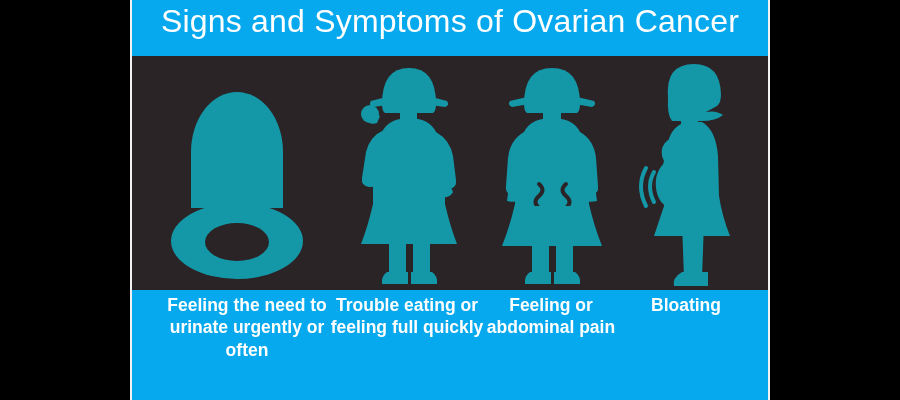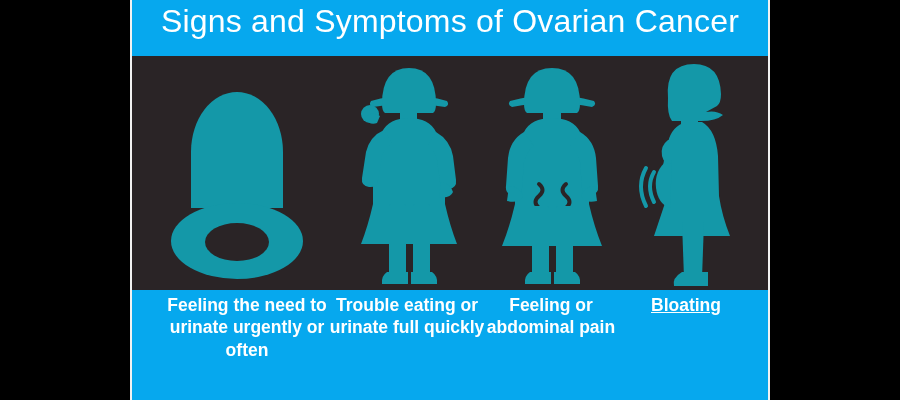--- a/index.html
+++ b/index.html
@@ -92,21 +92,21 @@
     top: 4px;
     color: #ffffff;
     font-size: 17.5px;
     font-weight: bold;
     text-align: center;
     line-height: 1.28;
   }
   #caption-1 { left: 30px;  width: 170px; }
   #caption-2 { left: 196px; width: 158px; }
   #caption-3 { left: 354px; width: 130px; }
-  #caption-4 { left: 484px; width: 140px; text-decoration: underline; }
+  #caption-4 { left: 484px; width: 140px; }
 </style>
 </head>
 <body>
 
 <div id="poster-root">
 
   <div id="infographic">
 
     <div id="title-bar">
       <div id="title-text">Signs and Symptoms of Ovarian Cancer</div>
@@ -232,19 +232,19 @@
 
             <path d="M58 216 q-10 6 -8 14 l34 0 l0 -14 z"></path>
           </g>
         </svg>
       </div>
 
     </div>
 
     <div id="caption-band">
       <div class="caption" id="caption-1">Feeling the need to urinate urgently or often</div>
-      <div class="caption" id="caption-2">Trouble eating or urinate full quickly</div>
+      <div class="caption" id="caption-2">Trouble eating or feeling full quickly</div>
       <div class="caption" id="caption-3">Feeling or abdominal pain</div>
       <div class="caption" id="caption-4">Bloating</div>
     </div>
 
   </div>
 </div>
 
 </body></html>

